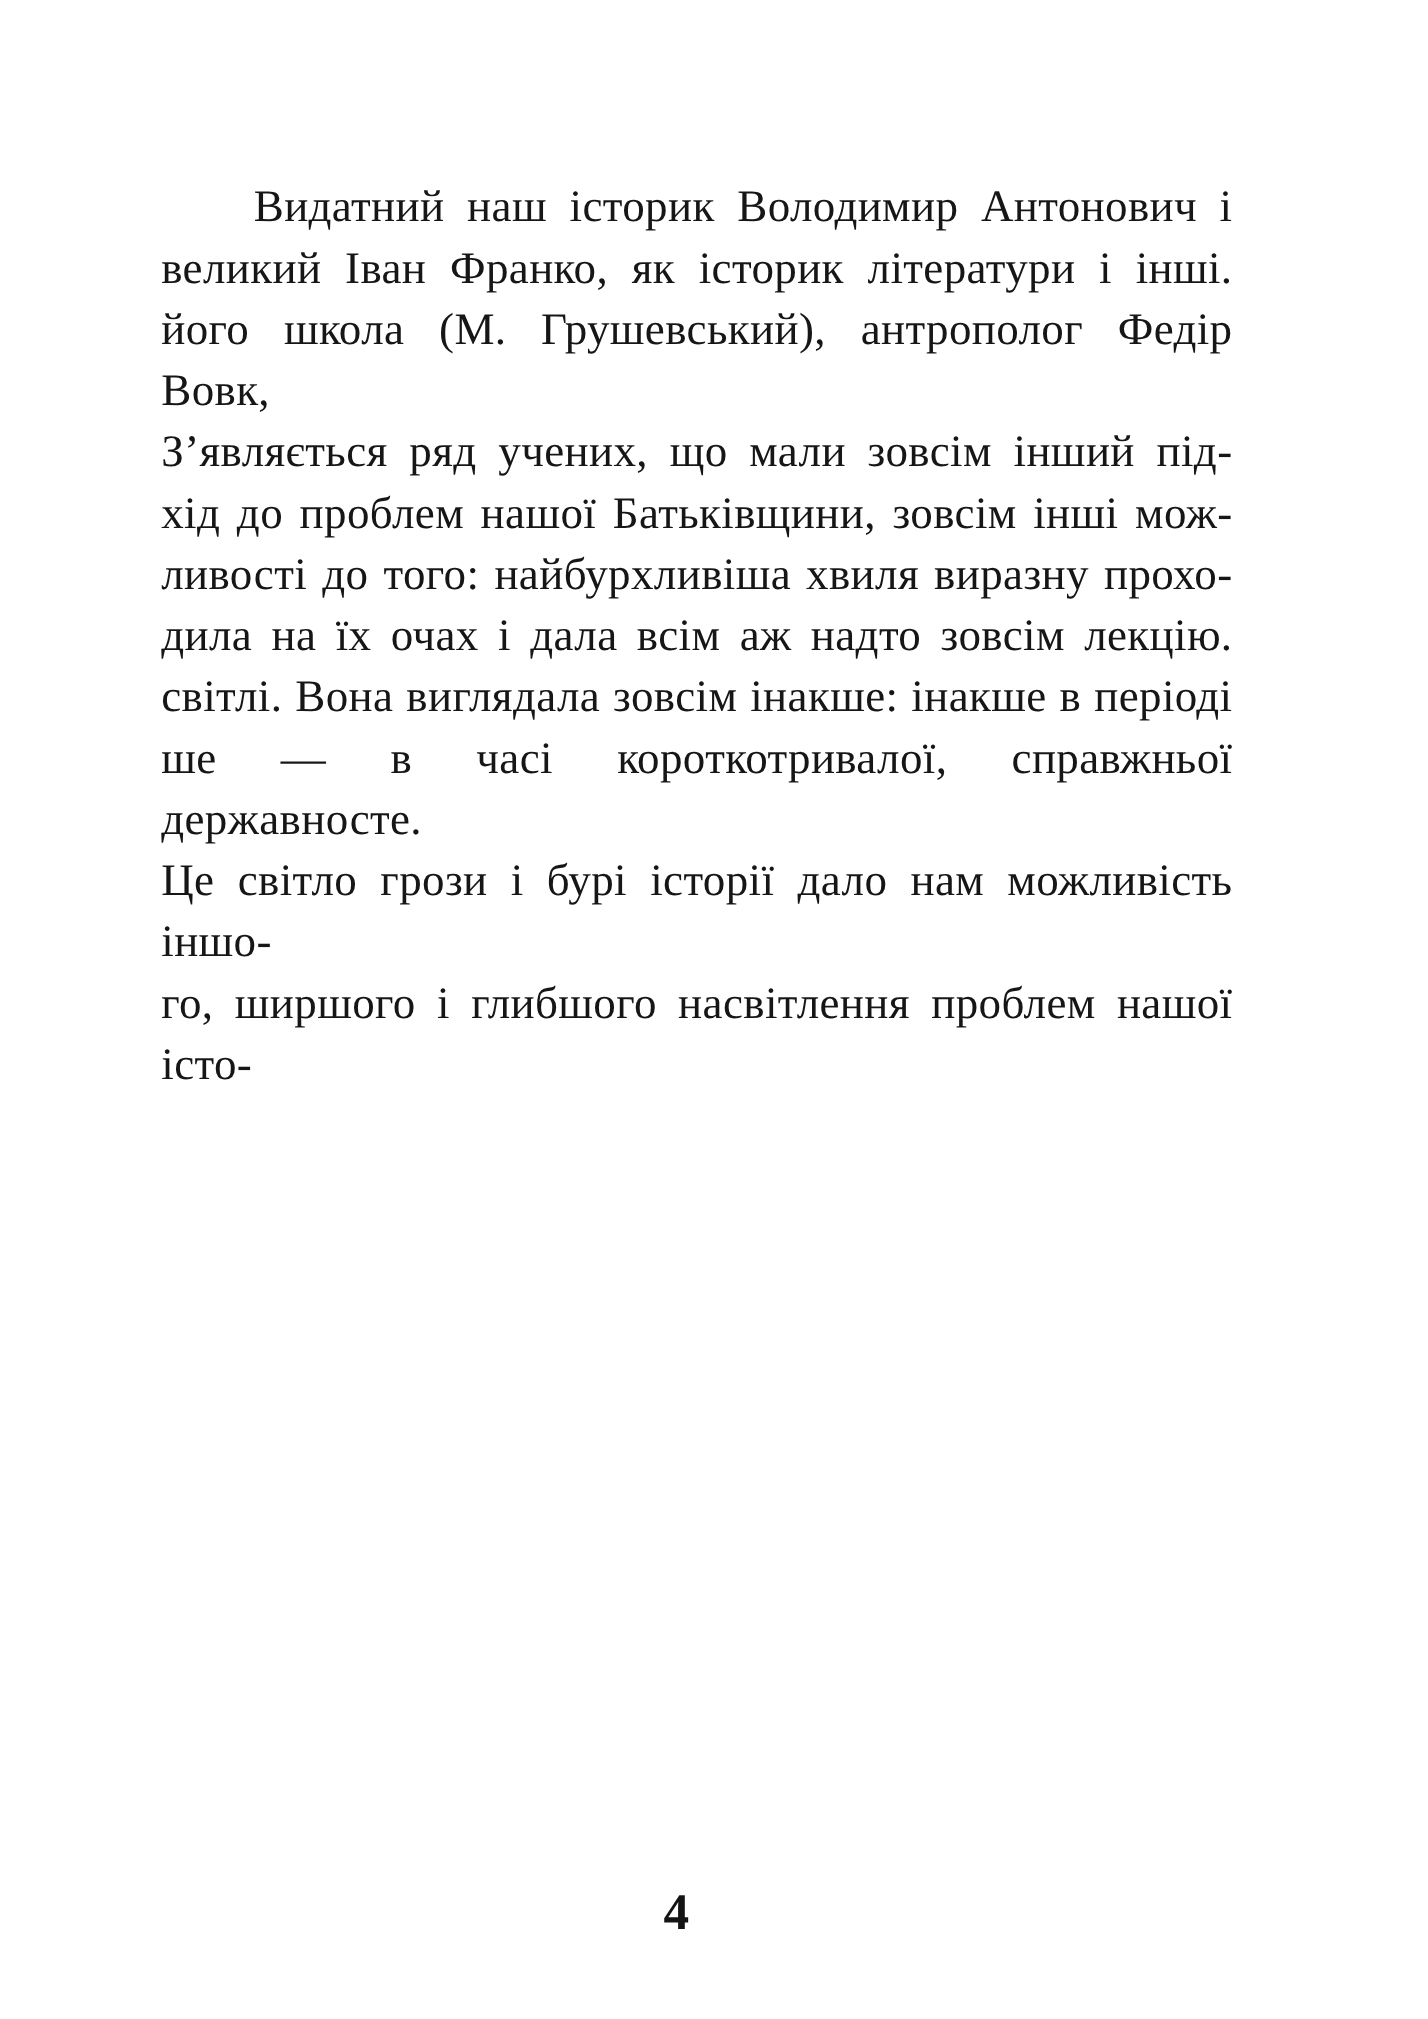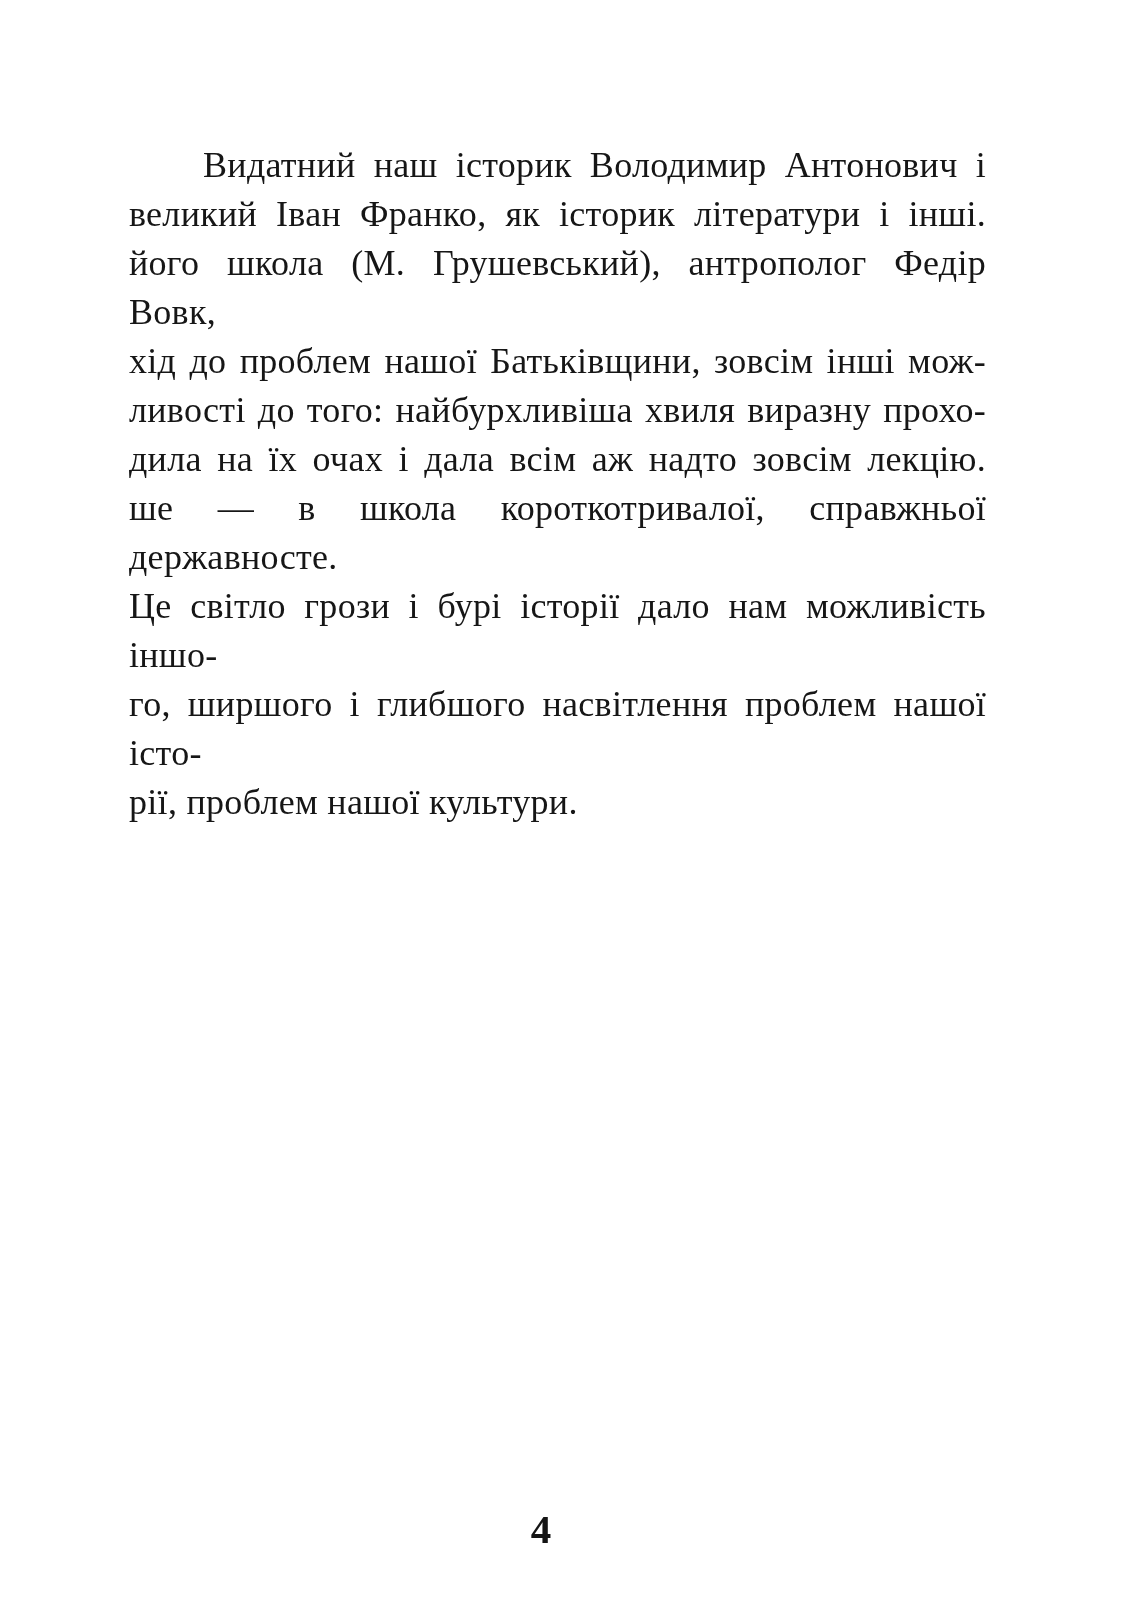--- a/index.html
+++ b/index.html
@@ -48,22 +48,23 @@
   }
 </style>
 </head>
 <body>
 
 <div class="page">
   <div class="text-block" id="paragraph">
       <div class="line first">Видатний наш історик Володимир Антонович і</div>
       <div class="line">великий Іван Франко, як історик літератури і інші.</div>
       <div class="line">його школа (М. Грушевський), антрополог Федір Вовк,</div>
+      <div class="line">З’являється ряд учених, що мали зовсім інший під-</div>
       <div class="line">хід до проблем нашої Батьківщини, зовсім інші мож-</div>
       <div class="line">ливості до того: найбурхливіша хвиля виразну прохо-</div>
       <div class="line">дила на їх очах і дала всім аж надто зовсім лекцію.</div>
-      <div class="line">ше — в школа короткотривалої, справжньої державносте.</div>
+      <div class="line">світлі. Вона виглядала зовсім інакше: інакше в періоді</div>
+      <div class="line">ше — в часі короткотривалої, справжньої державносте.</div>
       <div class="line">Це світло грози і бурі історії дало нам можливість іншо-</div>
       <div class="line">го, ширшого і глибшого насвітлення проблем нашої істо-</div>
-      <div class="line last">рії, проблем нашої культури.</div>
     </div>
   <div class="page-number">4</div>
 </div>
 
 </body></html>

